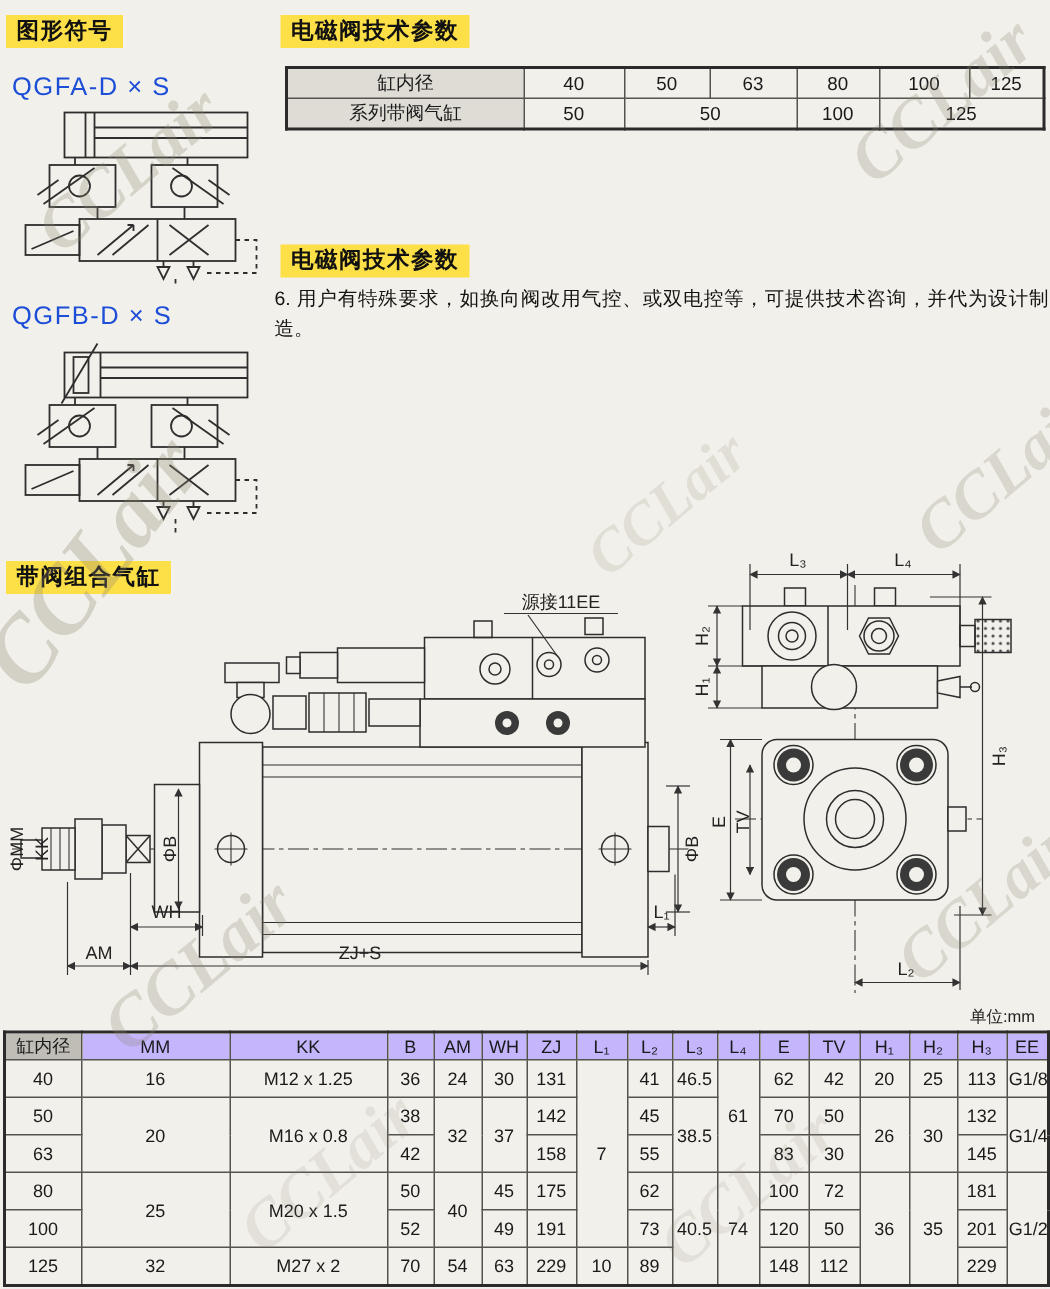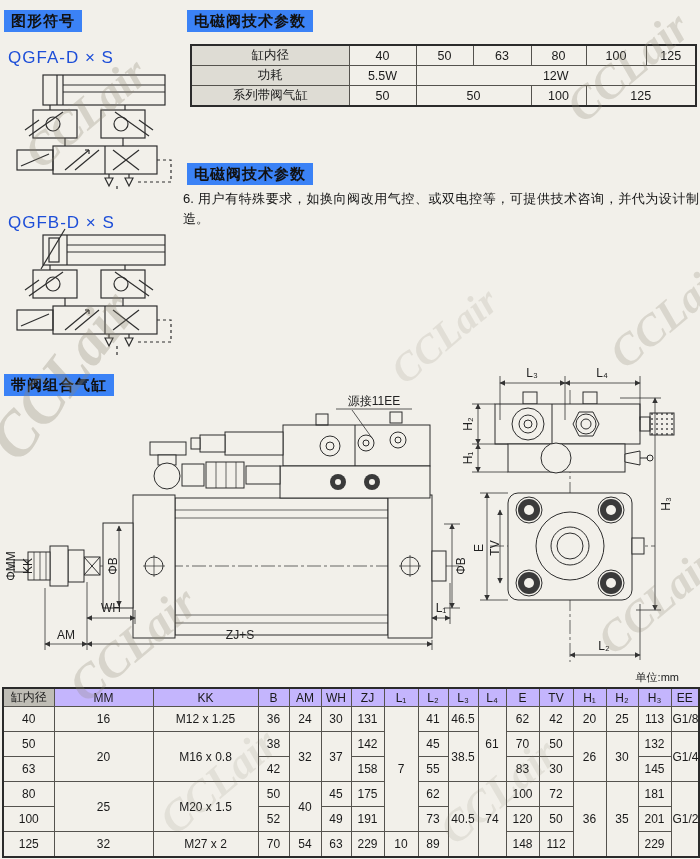--- a/index.html
+++ b/index.html
@@ -2,40 +2,40 @@
 <html><head>
 <meta charset="utf-8">
 <style>
   html,body{margin:0;padding:0;}
   body{width:700px;height:859px;overflow:hidden;background:#e9e7e1;
        font-family:"Liberation Sans","DejaVu Sans",sans-serif;color:#1a1a1a;}
   .page{position:relative;width:700px;height:859px;background:#f2f0ea;overflow:hidden;}
   .wm{position:absolute;font-family:"Liberation Serif","DejaVu Serif",serif;
       font-style:italic;font-weight:bold;color:#8e8774;pointer-events:none;
       white-space:nowrap;z-index:4;}
-  .sec-title{display:inline-block;background:#3b82f6;color:#111;font-weight:bold;
+  .sec-title{display:inline-block;background:#fde047;color:#111;font-weight:bold;
       font-size:15px;padding:2px 7px;line-height:1.2;letter-spacing:1px;z-index:3;position:absolute;}
   .sym-label{position:absolute;font-size:17px;letter-spacing:1px;color:#1d4ed8;z-index:2;}
   svg{position:absolute;z-index:2;}
   table{border-collapse:collapse;position:absolute;z-index:2;table-layout:fixed;}
   
   .vtable{left:190px;top:44px;width:505px;border:2px solid #2b2b2b;background:transparent;}
   .vtable th,.vtable td{border:1px solid #55534e;font-size:12.5px;font-weight:normal;
       text-align:center;height:19px;padding:0 2px;overflow:hidden;white-space:nowrap;}
   .vtable th{background:#dedcd4;}
   
   .dtable{left:2px;top:687px;width:696px;border:2px solid #2b2b2b;}
   .dtable th,.dtable td{border:1px solid #55534e;font-size:12px;font-weight:normal;
       text-align:center;padding:0 1px;overflow:hidden;white-space:nowrap;}
   .dtable thead th{background:#c4b5fd;height:15px;font-size:12px;}
   .dtable thead th.first{background:#bfbdb5;}
   .dtable tbody td{height:24px;}
   .features{position:absolute;left:183px;top:188px;width:516px;z-index:2;}
   .features p{margin:1px 0;font-size:13px;line-height:1.52;text-align:justify;color:#141414;}
-  .unit{position:absolute;top:670px;right:21px;font-size:11px;color:#222;z-index:2;}
+  .unit{position:absolute;top:670px;right:10px;font-size:11px;color:#222;z-index:2;}
   .dim-svg text{font-size:12px;fill:#222;}
   .sym-svg{background:transparent;}
 </style>
 </head>
 <body>
 
 <div class="page">
 
   <div class="wm" style="left:14px;top:86px;font-size:46px;opacity:.28;transform:rotate(-40deg);">CCLair</div>
   <div class="wm" style="left:556px;top:40px;font-size:46px;opacity:.26;transform:rotate(-40deg);">CCLair</div>
@@ -46,21 +46,21 @@
   <div class="wm" style="left:588px;top:576px;font-size:44px;opacity:.24;transform:rotate(-40deg);">CCLair</div>
   <div class="wm" style="left:150px;top:756px;font-size:44px;opacity:.15;transform:rotate(-40deg);">CCLair</div>
   <div class="wm" style="left:430px;top:766px;font-size:44px;opacity:.15;transform:rotate(-40deg);">CCLair</div>
 
   <div class="sec-title" style="left:4px;top:10px;">图形符号</div>
   <div class="sec-title" style="left:187px;top:10px;">电磁阀技术参数</div>
   <div class="sec-title" style="left:187px;top:163px;">电磁阀技术参数</div>
   <div class="sec-title" style="left:4px;top:374px;">带阀组合气缸</div>
 
   <div class="sym-label" style="left:8px;top:48px;">QGFA-D × S</div>
-  <div class="sym-label" style="left:8px;top:201px;margin-top:12px;">QGFB-D × S</div>
+  <div class="sym-label" style="left:8px;top:201px;">QGFB-D × S</div>
 
   <svg class="sym-svg" style="left:5px;top:72px;" width="175" height="120" viewBox="0 0 175 120">
     <g stroke="#2e2e2e" fill="none" stroke-width="1.2">
       <rect x="38" y="3" width="122" height="30"></rect>
       <line x1="52" y1="3" x2="52" y2="33"></line>
         <line x1="58" y1="3" x2="58" y2="33"></line>
       <line x1="58" y1="13" x2="160" y2="13"></line>
         <line x1="58" y1="20" x2="160" y2="20"></line>
       <rect x="28" y="38" width="44" height="28"></rect>
         <rect x="96" y="38" width="44" height="28"></rect>
@@ -144,25 +144,20 @@
       </colgroup>
     <tbody>
         <tr>
       <th>缸内径</th>
       <td>40</td>
       <td>50</td>
       <td>63</td>
       <td>80</td>
       <td>100</td>
       <td>125</td>
-    </tr>
-    <tr>
-      <th>功耗</th>
-      <td>5.5W</td>
-      <td colspan="5">12W</td>
     </tr>
     <tr>
       <th>系列带阀气缸</th>
       <td>50</td>
       <td colspan="2">50</td>
       <td>100</td>
       <td colspan="2">125</td>
     </tr>
   </tbody>
     </table>

